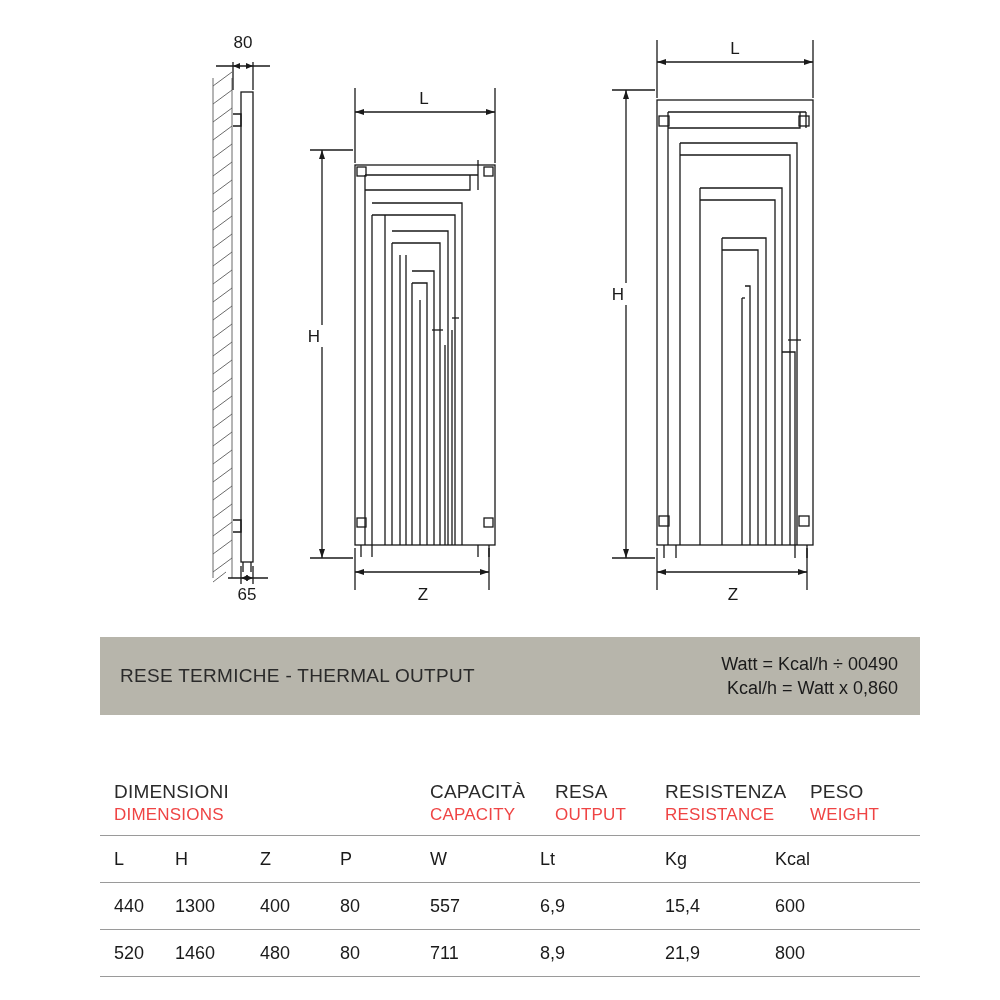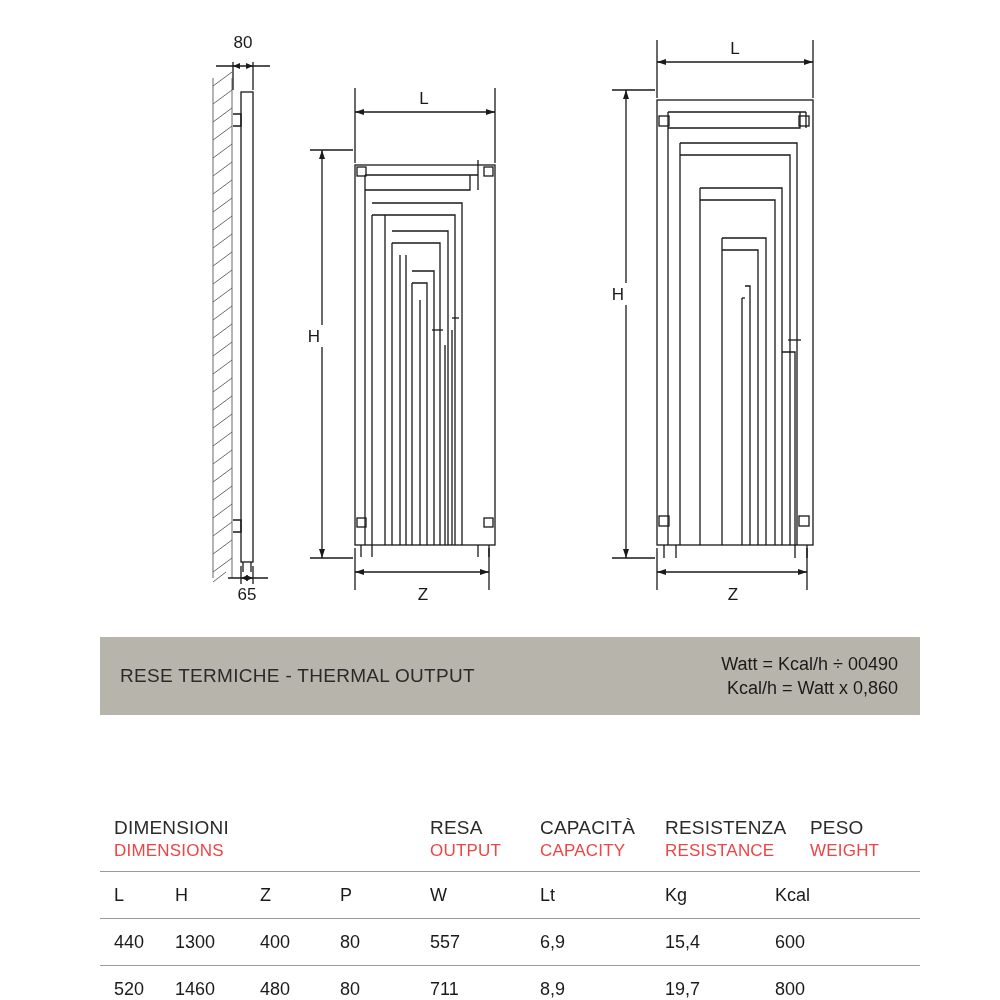--- a/index.html
+++ b/index.html
@@ -70,21 +70,20 @@
   
   .table {
     position: absolute;
     left: 100px;
     top: 780px;
     width: 820px;
   }
   .thead {
     display: flex;
     padding-bottom: 10px;
-    margin-top: 36px;
   }
   .thead .cell {
     line-height: 1.25;
   }
   .thead .t1 {
     font-size: 19px;
     color: #2a2a2a;
     letter-spacing: .2px;
   }
   .thead .t2 {
@@ -337,27 +336,27 @@
     </div>
   </div>
 
   <div class="table">
 
     <div class="thead">
       <div class="cell hdr-dim">
         <div class="t1">DIMENSIONI</div>
         <div class="t2">DIMENSIONS</div>
       </div>
+      <div class="cell hdr-cap">
+        <div class="t1">CAPACITÀ</div>
+        <div class="t2">CAPACITY</div>
+      </div>
       <div class="cell hdr-resa">
         <div class="t1">RESA</div>
         <div class="t2">OUTPUT</div>
-      </div>
-      <div class="cell hdr-cap">
-        <div class="t1">CAPACITÀ</div>
-        <div class="t2">CAPACITY</div>
       </div>
       <div class="cell hdr-res">
         <div class="t1">RESISTENZA</div>
         <div class="t2">RESISTANCE</div>
       </div>
       <div class="cell hdr-peso">
         <div class="t1">PESO</div>
         <div class="t2">WEIGHT</div>
       </div>
     </div>
@@ -384,20 +383,20 @@
       <div class="cell c-r">600</div>
     </div>
 
     <div class="row">
       <div class="cell c-l">520</div>
       <div class="cell c-h">1460</div>
       <div class="cell c-z">480</div>
       <div class="cell c-p">80</div>
       <div class="cell c-w">711</div>
       <div class="cell c-lt">8,9</div>
-      <div class="cell c-kg">19,7</div>
+      <div class="cell c-kg">21,9</div>
       <div class="cell c-r">800</div>
     </div>
 
     <div class="row" style="height:0;"></div>
   </div>
 
 </div>
 
 </body></html>

